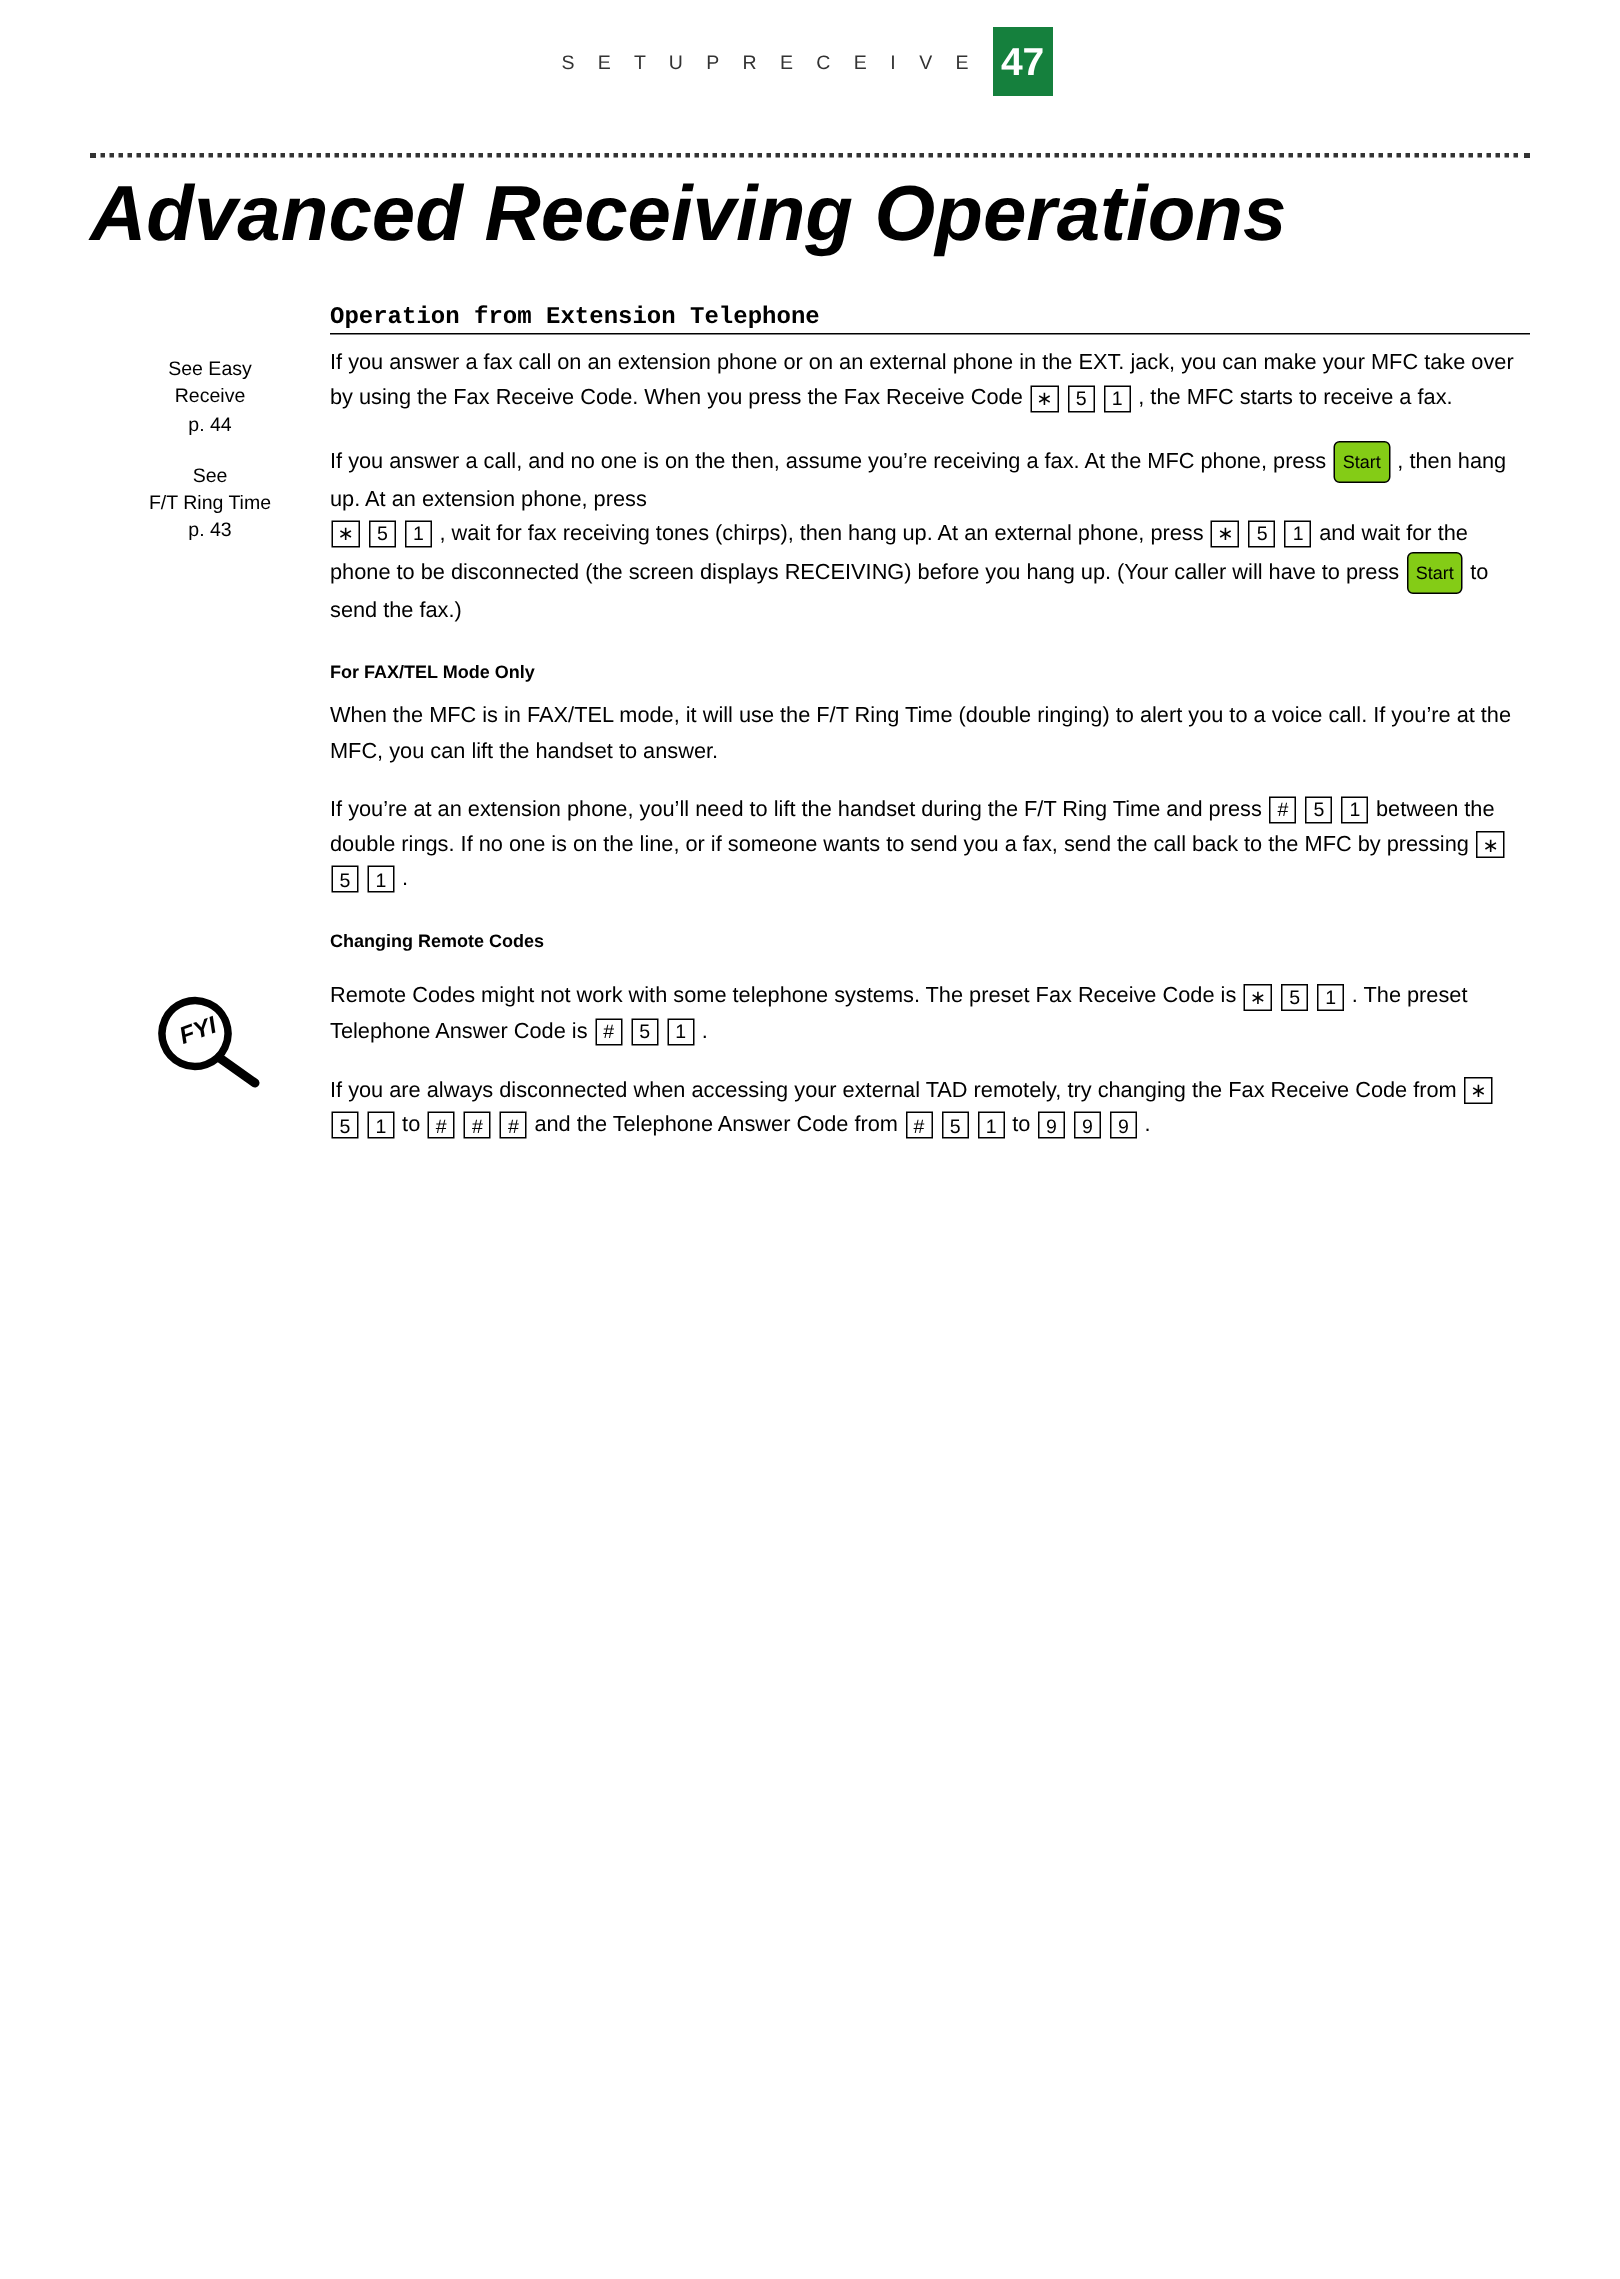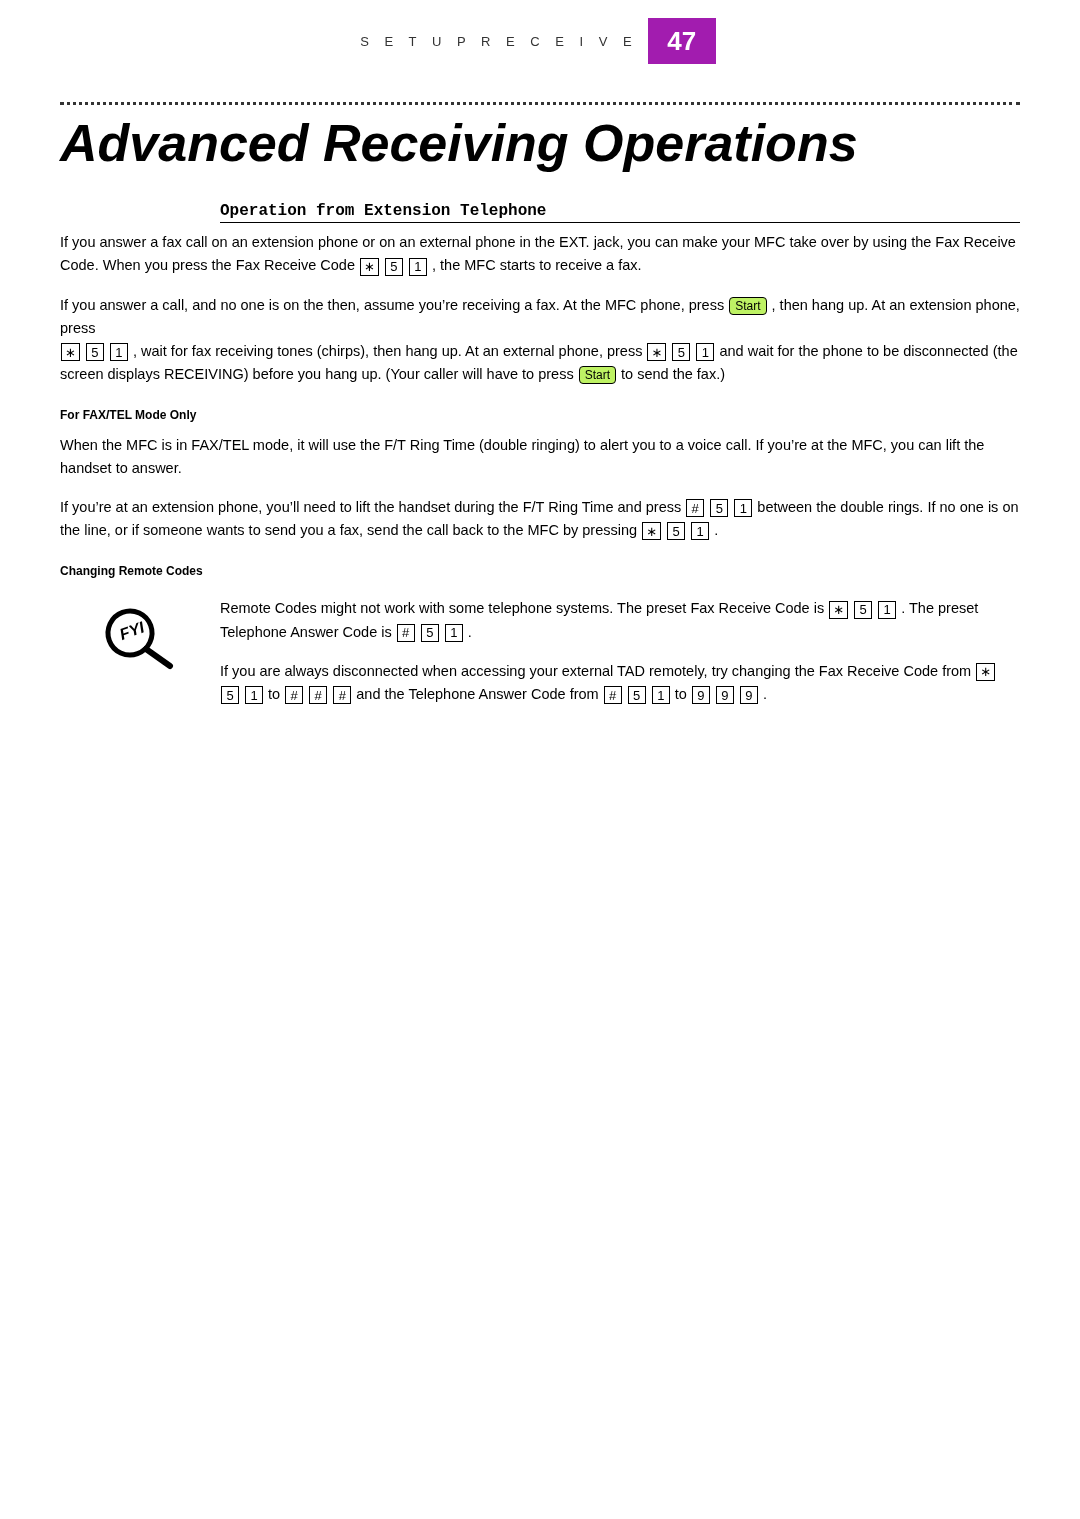--- a/index.html
+++ b/index.html
@@ -22,26 +22,26 @@
       border-bottom: none;
     }
     .header-text {
       font-family: Arial, Helvetica, sans-serif;
       font-size: 13px;
       letter-spacing: 6px;
       color: #333;
       margin-right: 10px;
     }
     .page-number-box {
-      background: #a21caf;
+      background: #15803d;
       color: #fff;
       font-size: 26px;
       font-weight: bold;
       font-family: Arial, Helvetica, sans-serif;
-      width: 68px;
+      width: 40px;
       height: 46px;
       display: flex;
       align-items: center;
       justify-content: center;
     }
 
     
     .dot-rule {
       margin: 28px 60px 0 60px;
       border: none;
@@ -128,24 +128,24 @@
     .key-rounded {
       display: inline-flex;
       align-items: center;
       justify-content: center;
       border: 1.5px solid #000;
       border-radius: 4px;
       font-size: 12px;
       font-family: Arial, Helvetica, sans-serif;
       padding: 1px 5px;
       min-width: 28px;
-      height: 18px;
+      height: 28px;
       vertical-align: middle;
       margin: 0 1px;
-      background: #bef264;
+      background: #84cc16;
       line-height: 1;
     }
 
     
     .fyi-section {
       display: flex;
       margin: 0 60px;
       margin-top: 8px;
     }
     .fyi-logo {
@@ -175,20 +175,32 @@
   <div class="page-number-box">47</div>
 </div>
 
 <hr class="dot-rule">
 
 <h1 class="main-title">Advanced Receiving Operations</h1>
 
 <div class="section-heading">Operation from Extension Telephone</div>
 
 <div class="content-area">
+  <div class="sidebar">
+    <div class="see-block">
+      <span>See Easy</span><br>
+      <span>Receive</span><br>
+      <span>p. 44</span>
+    </div>
+    <div class="see-block">
+      <span>See</span><br>
+      <span>F/T Ring Time</span><br>
+      <span>p. 43</span>
+    </div>
+  </div>
 
   <div class="main-content">
 
     <p class="para">
       <span>If you answer a fax call on an extension phone or on an external phone in the EXT. jack, you can make your MFC take over by using the Fax Receive Code. When you press the Fax Receive Code</span>
       <span class="key">∗</span>
       <span class="key">5</span>
       <span class="key">1</span>
       <span>, the MFC starts to receive a fax.</span>
     </p>

